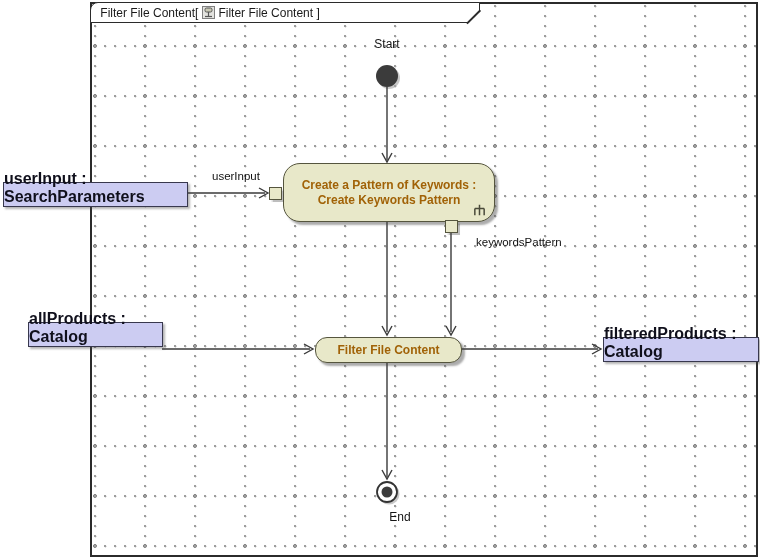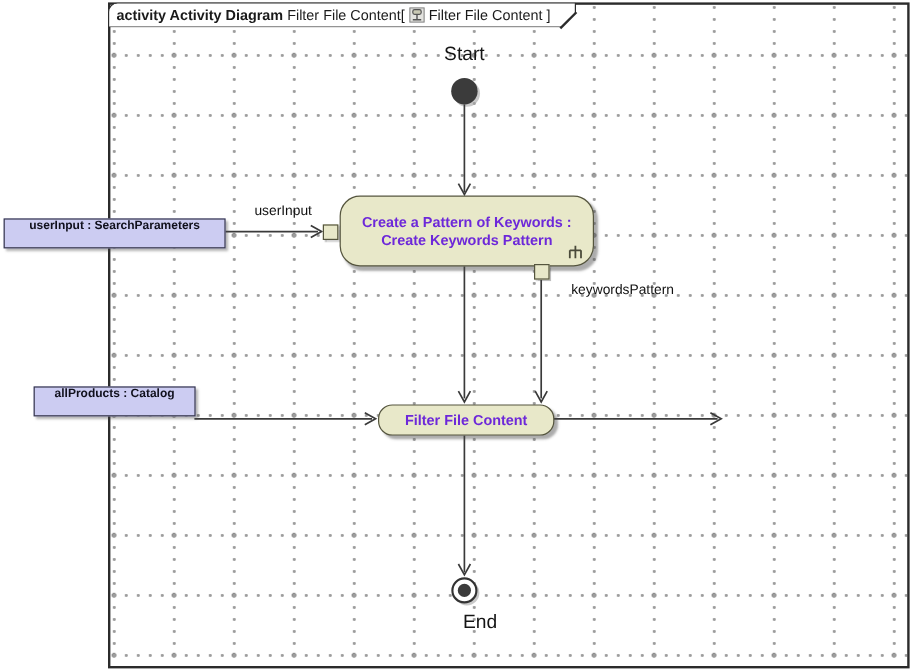--- a/index.html
+++ b/index.html
@@ -33,47 +33,47 @@
     position:absolute;inset:0;display:flex;align-items:center;
     padding-left:7px;font-size:12px;white-space:pre;
   }
   .tab-text .bold{font-weight:bold;}
   .diagram-icon{display:inline-block;margin:0 3px 0 4px;vertical-align:middle;}
   
   .action-node{
     position:absolute;background:var(--action-fill,#e8e8c9);
     border:1.5px solid var(--action-border,#55553e);
     display:flex;align-items:center;justify-content:center;text-align:center;
-    font-weight:bold;font-size:12px;line-height:15px;color:#6d28d9;
+    font-weight:bold;font-size:12px;line-height:15px;color:#a16207;
     white-space:pre-line;box-shadow:3px 3px 2px rgba(70,70,70,.45);
   }
   .action-create{left:283px;top:163px;width:210px;height:57px;border-radius:17px;}
   .action-filter{left:315px;top:337px;width:145px;height:24px;border-radius:12px;}
   .rake{position:absolute;right:7px;bottom:4px;}
   .obj-node{
     position:absolute;background:var(--object-fill,#ccccf2);
     border:1.5px solid var(--object-border,#38384e);
-    display:flex;align-items:flex-start;justify-content:center;
-    font-weight:bold;font-size:10px;color:#10101c;
+    display:flex;align-items:flex-end;justify-content:center;
+    font-weight:bold;font-size:16px;color:#10101c;
     box-shadow:2px 2px 2px rgba(70,70,70,.4);
   }
   .obj-userinput{left:3px;top:182px;width:183px;height:23px;}
   .obj-allproducts{left:28px;top:322px;width:133px;height:23px;}
   .obj-filtered{left:603px;top:337px;width:154px;height:23px;}
   .pin{
     position:absolute;width:11px;height:11px;
     background:var(--action-fill,#e8e8c9);border:1.3px solid var(--action-border,#55553e);
     box-shadow:1.5px 1.5px 1px rgba(70,70,70,.35);
   }
   .pin-userinput{left:269px;top:187px;}
   .pin-keywords{left:445px;top:220px;}
   .flow-label{position:absolute;font-size:11.5px;color:#111;}
   .lbl-userinput{left:212px;top:170px;width:67px;text-align:left;}
   .lbl-keywords{left:462px;top:236px;margin-left:14px;}
-  .node-label{position:absolute;font-size:16px;text-align:center;color:#151515;}
+  .node-label{position:absolute;font-size:12px;text-align:center;color:#151515;}
   .lbl-start{left:347px;top:37px;width:80px;}
   .lbl-end{left:360px;top:510px;width:80px;}
   
   svg.edges{position:absolute;left:0;top:0;pointer-events:none;}
   .edge-line,.arrowhead{stroke:var(--edge,#3a3a3a);stroke-width:1.4;fill:none;}
   .node-shadow{fill:#a5a5a5;opacity:.6;}
   .initial-node{fill:#3b3b3b;}
   .final-outer{fill:#fff;stroke:#333;stroke-width:1.8;}
   .final-inner{fill:#3b3b3b;}
   .rake-glyph,.icon-glyph{stroke:#4a4a3a;stroke-width:1.6;fill:none;}
@@ -113,21 +113,21 @@
 
     <circle class="node-shadow" cx="389" cy="494" r="10.5"></circle>
     <circle class="final-outer" cx="387" cy="492" r="10"></circle>
     <circle class="final-inner" cx="387" cy="492" r="5.5"></circle>
   </svg>
 
   <div class="tab">
     <div class="tab-bg"></div>
     <span class="tab-cut"></span>
     <div class="tab-text">
-      <span class="bold">activity Activity Diagram</span><span> Filter File Content</span><span>[</span><svg class="diagram-icon" width="13" height="13" viewBox="0 0 13 13">
+      <span> Filter File Content</span><span>[</span><svg class="diagram-icon" width="13" height="13" viewBox="0 0 13 13">
           <rect x="0.5" y="0.5" width="12" height="12" fill="#e3e3df" stroke="#808080"></rect>
           <rect x="3" y="2" width="7" height="4" rx="1.5" fill="#c9c9b4" stroke="#555" stroke-width="1"></rect>
           <line x1="6.5" y1="6" x2="6.5" y2="10" stroke="#555" stroke-width="1.2"></line>
           <line x1="3" y1="10.5" x2="10" y2="10.5" stroke="#555" stroke-width="1.2"></line>
         </svg><span>Filter File Content</span><span> ]</span>
     </div>
   </div>
 
   <div class="node-label lbl-start">Start</div>
   <div class="node-label lbl-end">End</div>
@@ -148,14 +148,17 @@
   <div class="action-node action-filter">
     <span>Filter File Content</span>
   </div>
 
   <div class="obj-node obj-userinput">
     <span>userInput : SearchParameters</span>
   </div>
   <div class="obj-node obj-allproducts">
     <span>allProducts : Catalog</span>
   </div>
+  <div class="obj-node obj-filtered">
+    <span>filteredProducts : Catalog</span>
+  </div>
 
 </div>
 
 </body></html>

